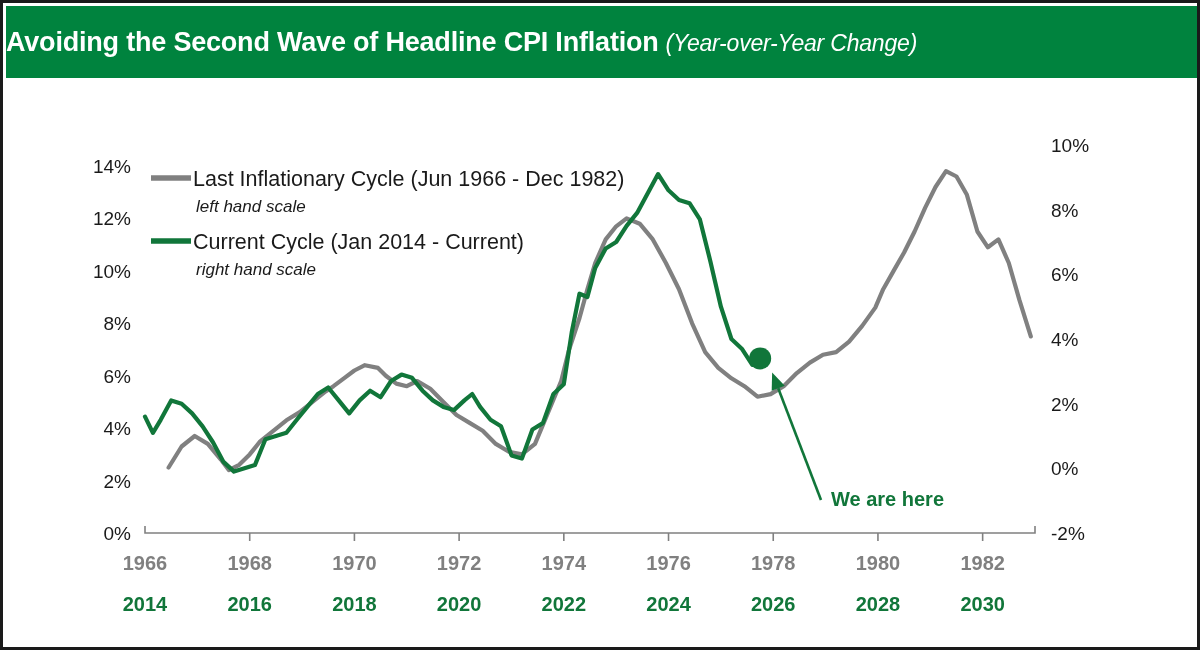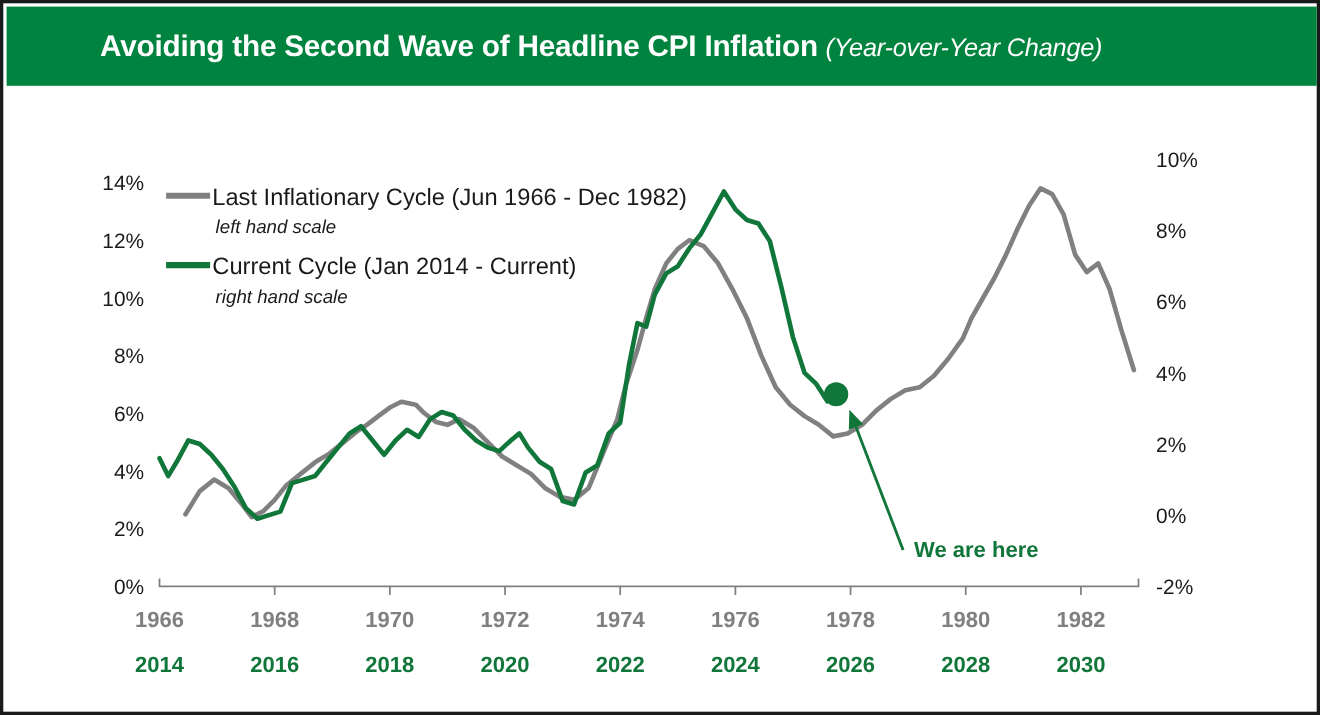--- a/index.html
+++ b/index.html
@@ -23,21 +23,20 @@
     position: absolute;
     left: 3px;
     top: 3px;
     width: 1194px;
     height: 72px;
     background: #00833e;
     display: flex;
     align-items: center;
   }
   #header-title {
-    margin-left: 85px;
     color: #ffffff;
     font-size: 27px;
     font-weight: bold;
     letter-spacing: -0.2px;
     white-space: nowrap;
   }
   #header-subtitle {
     color: #ffffff;
     font-size: 23px;
     font-style: italic;

